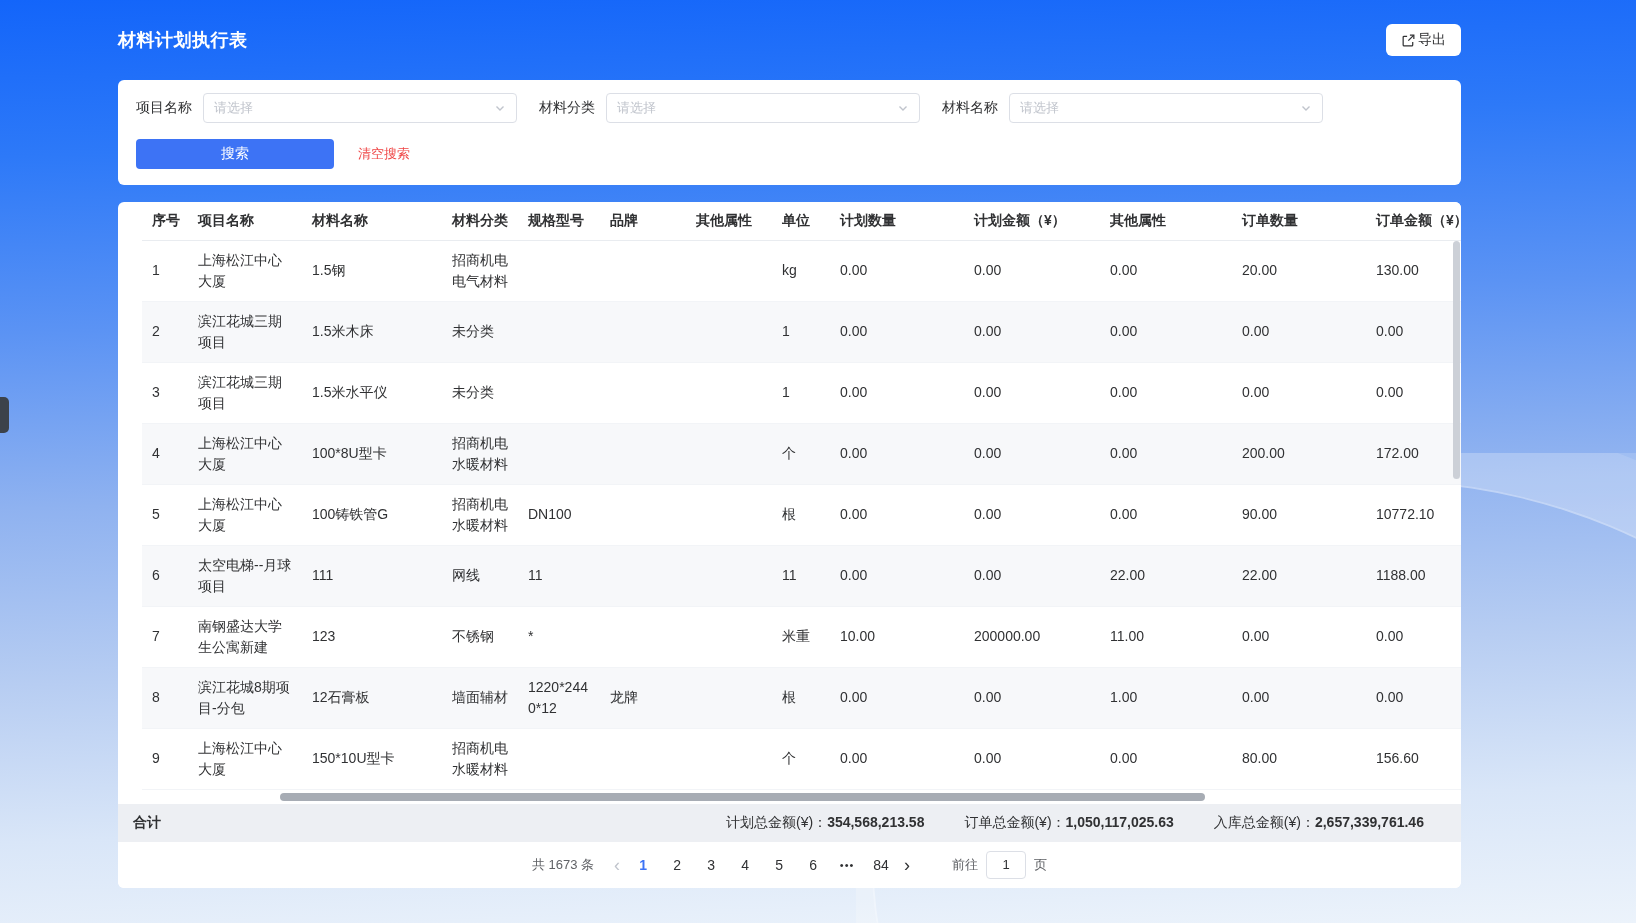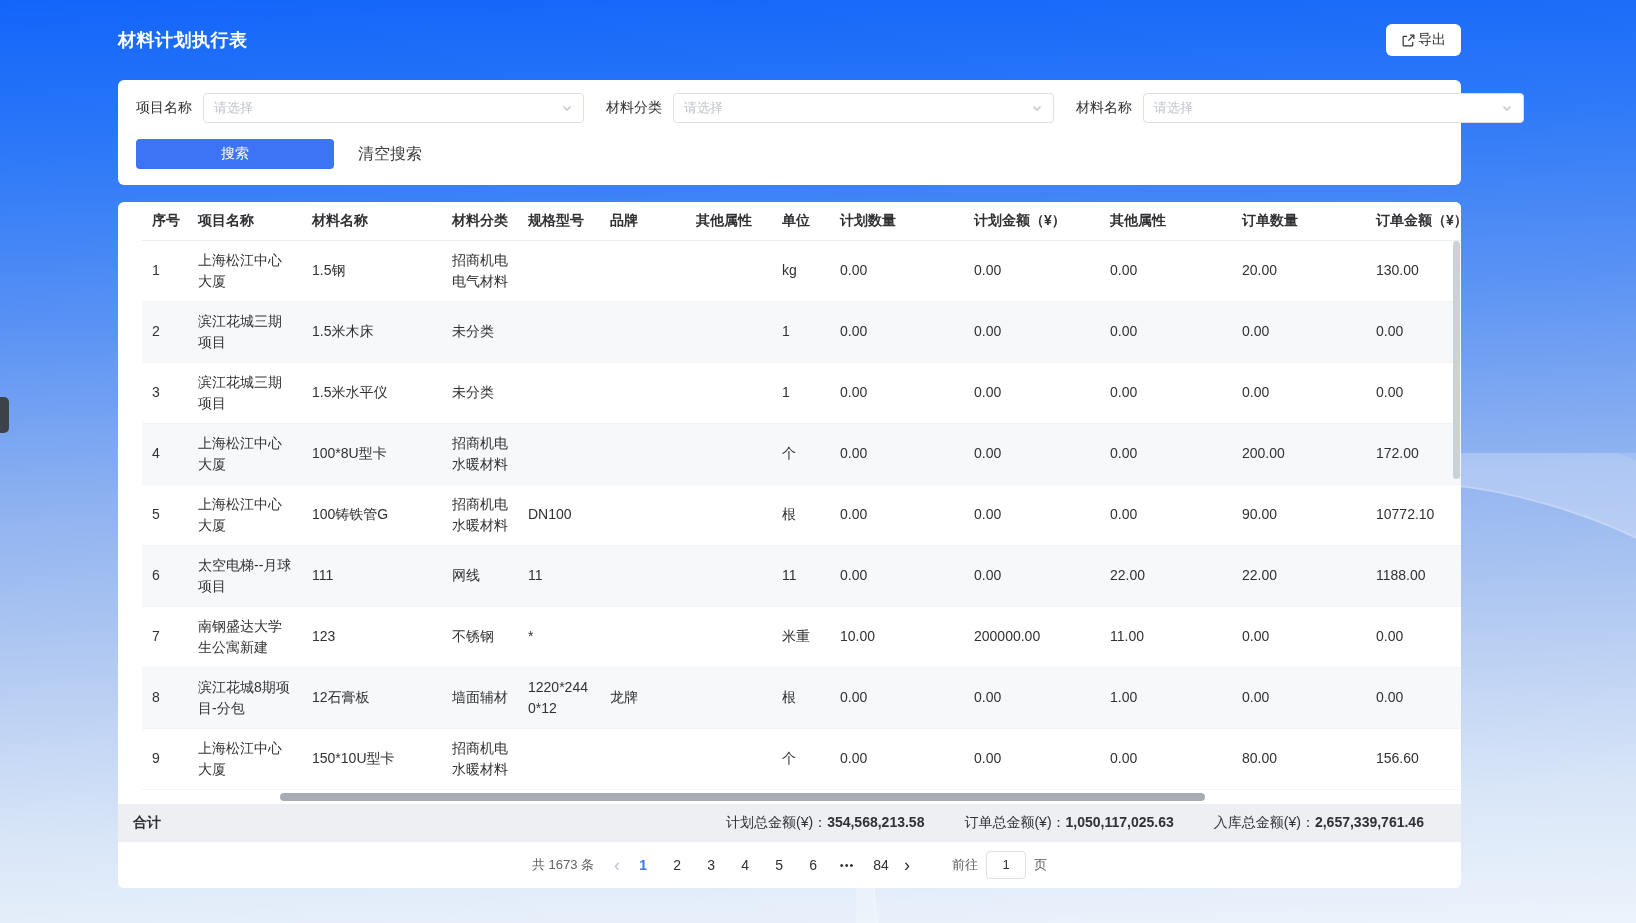--- a/index.html
+++ b/index.html
@@ -29,30 +29,30 @@
     cursor: pointer; font-family: inherit;
   }
 
   
   .filter-card { background: #fff; border-radius: 6px; padding: 13px 18px 16px; }
   .filter-row { display: flex; align-items: center; }
   .filter-field { display: flex; align-items: center; }
   .filter-field + .filter-field { margin-left: 22px; }
   .filter-label { font-size: 14px; color: #303133; margin-right: 11px; white-space: nowrap; }
   .select-box {
-    width: 381px; height: 30px; border: 1px solid #dcdfe6; border-radius: 4px; background: #fff;
+    width: 314px; height: 30px; border: 1px solid #dcdfe6; border-radius: 4px; background: #fff;
     display: flex; align-items: center; justify-content: space-between; padding: 5px 10px; cursor: pointer;
   }
   .select-placeholder { font-size: 13px; color: #c0c4cc; }
   .filter-actions { margin-top: 16px; display: flex; align-items: center; }
   .search-btn {
     width: 198px; height: 30px; background: #3d73f5; color: #fff; border: none; border-radius: 4px;
     font-size: 14px; cursor: pointer; font-family: inherit;
   }
-  .clear-link { margin-left: 24px; color: #404040; font-size: 16px; text-decoration: none; cursor: pointer; }
+  .clear-link { margin-left: 24px; color: #ef4444; font-size: 13px; text-decoration: none; cursor: pointer; }
 
   
   .table-card { margin-top: 17px; background: #fff; border-radius: 6px; overflow: hidden; }
   .table-wrap { position: relative; padding-left: 24px; }
   table { table-layout: fixed; width: 1334px; border-collapse: collapse; }
   th {
     height: 38px; text-align: left; padding: 0 10px; font-size: 14px; font-weight: 600; color: #303133;
     white-space: nowrap; border-bottom: 1px solid #e9ecf0; background: #fff; overflow: visible;
   }
   td {

